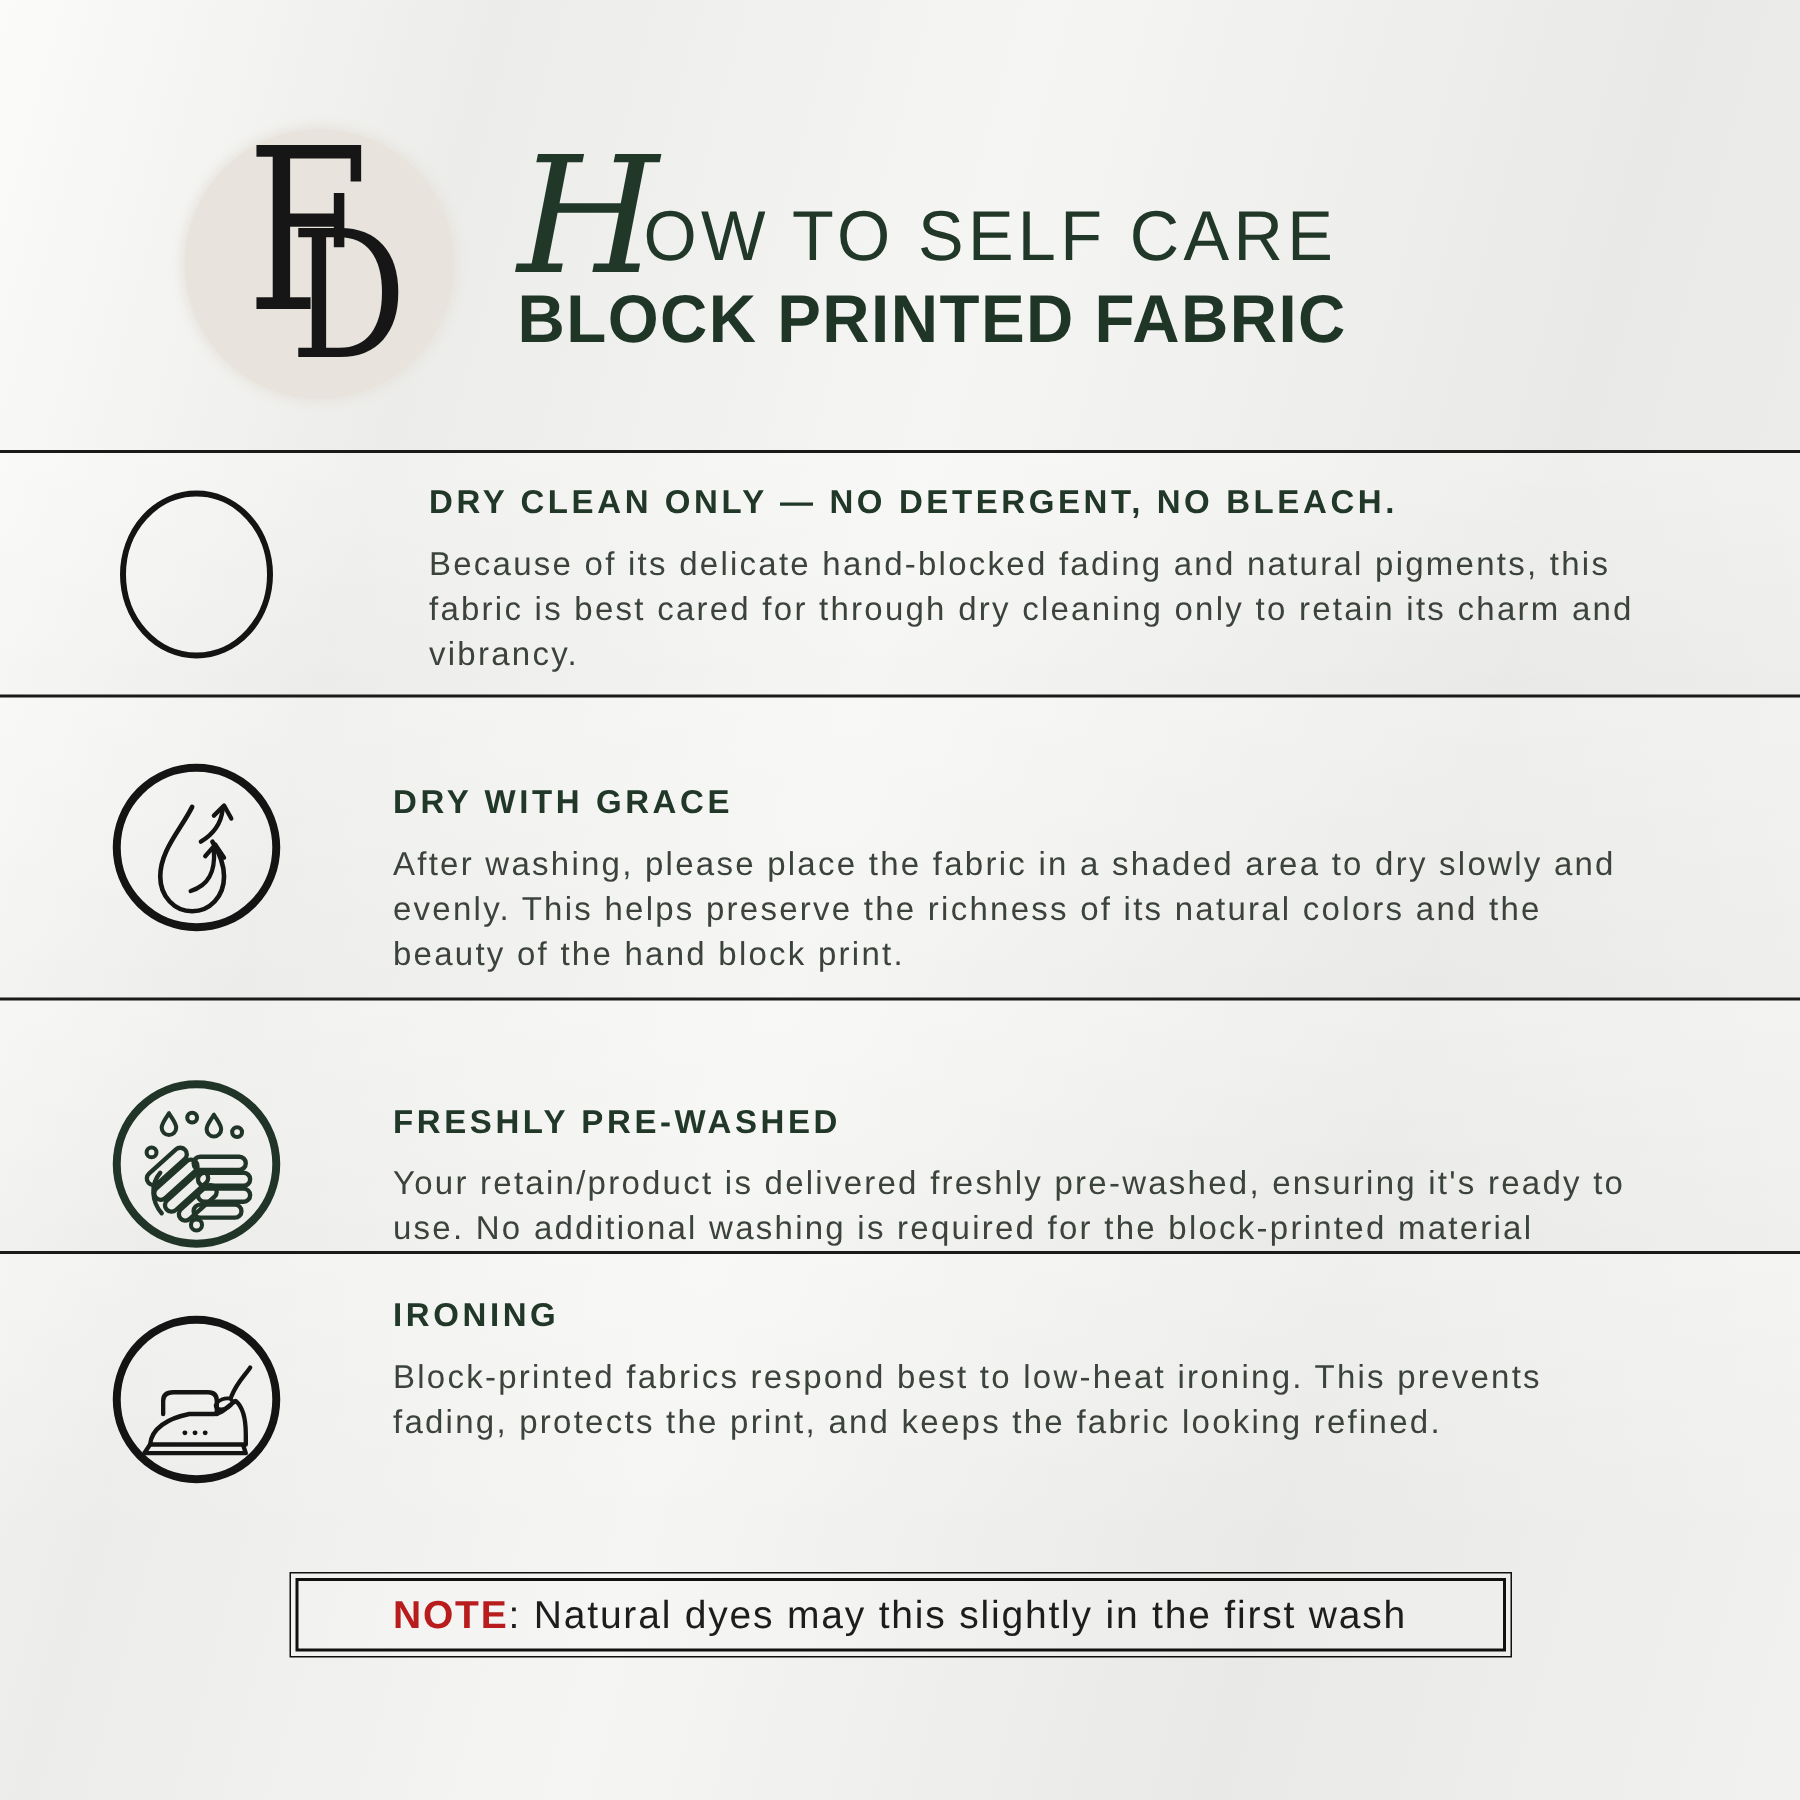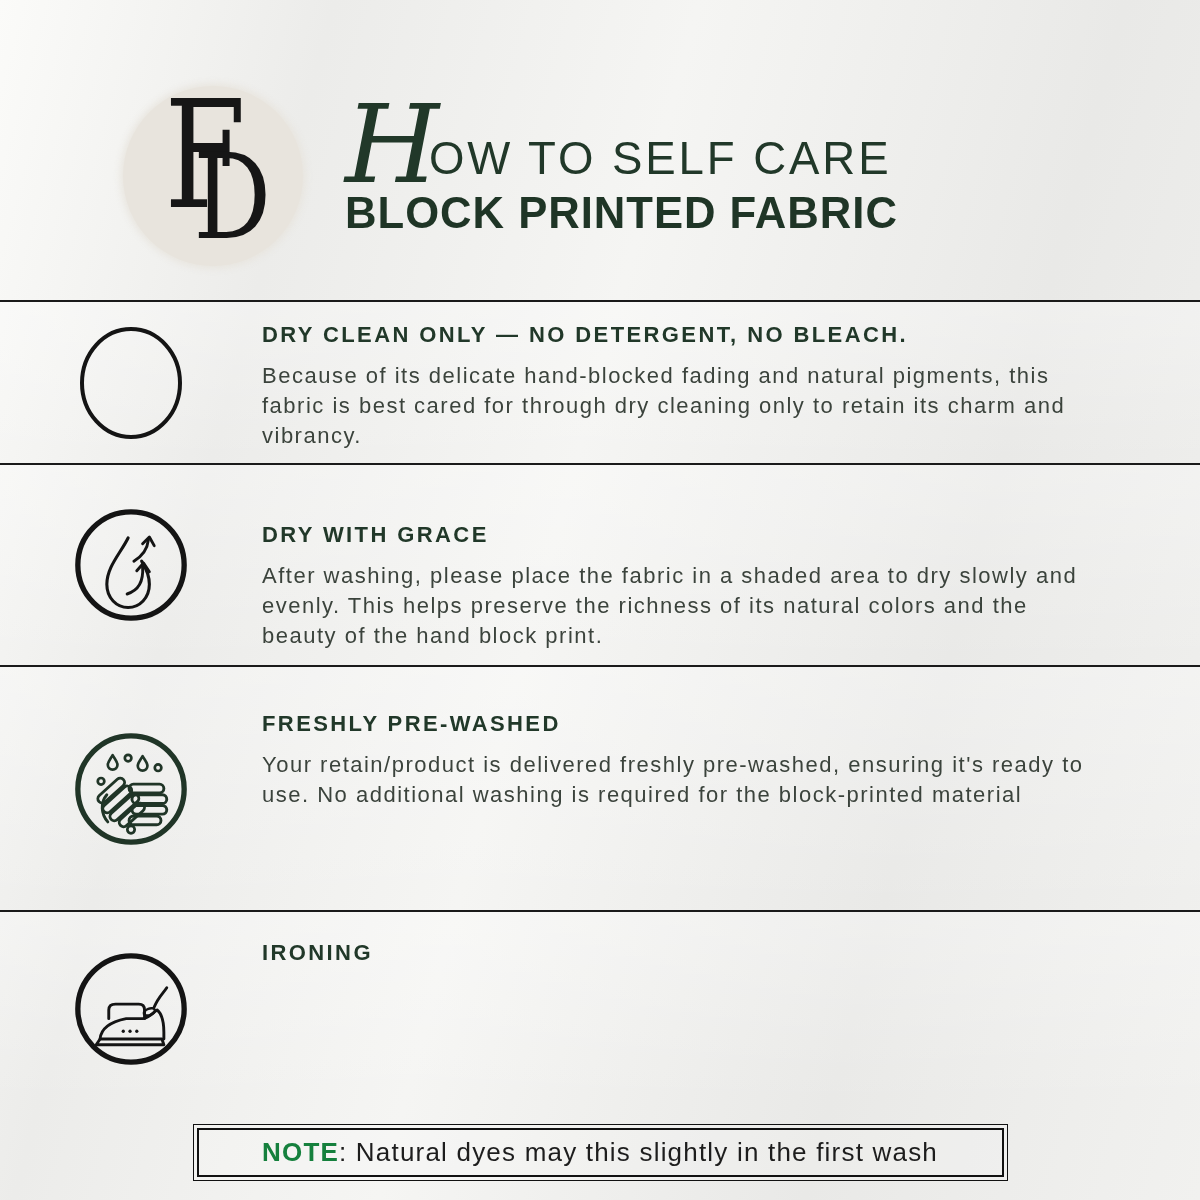--- a/index.html
+++ b/index.html
@@ -49,23 +49,23 @@
     font-size: 45px; font-weight: 700; letter-spacing: 1px; color: #1f3526;
     transform: scaleX(0.97); transform-origin: left;
   }
 
   
   .care-section {
     display: flex;
     border-top: 2px solid #1a1a1a;
     background: linear-gradient(180deg, rgba(255,255,255,0.30), rgba(255,255,255,0));
   }
-  .sec-1 { height: 163px; }
+  .sec-1 { height: 163px; gap: 24px; }
   .sec-2 { height: 202px; }
-  .sec-3 { height: 245px; }
+  .sec-3 { height: 169px; align-items: flex-end; }
   .sec-4 { height: 196px; }
   .icon-col {
     width: 262px; flex: 0 0 262px;
     display: flex; align-items: center; justify-content: center;
   }
   .icon-col svg { display: block; }
   .text-col { flex: 1; padding-right: 90px; }
   .sec-1 .text-col { padding-top: 20px; }
   .sec-2 .text-col { padding-top: 57px; }
   .sec-3 .text-col { padding-top: 44px; }
@@ -88,21 +88,21 @@
     padding: 3px;
     background: rgba(255,255,255,0.15);
   }
   .note-inner {
     border: 2.5px solid #111;
     padding: 7px 16px;
     text-align: center;
     font-size: 26px; letter-spacing: 1.2px; color: #1d1d1d;
     white-space: nowrap;
   }
-  .note-label { font-weight: 700; color: #15803d; }
+  .note-label { font-weight: 700; color: #b91c1c; }
 </style>
 </head>
 <body>
 
 <div class="header">
   <div class="logo-circle">
     <span class="logo-f">F</span>
     <span class="logo-d">D</span>
   </div>
   <div class="title-block">
@@ -196,20 +196,21 @@
         <path d="M84 58 C88 48 93 44 97 38" stroke-width="3"></path>
 
         <circle cx="52" cy="83" r="1.7" fill="#141414" stroke="none"></circle>
         <circle cx="59" cy="83" r="1.7" fill="#141414" stroke="none"></circle>
         <circle cx="66" cy="83" r="1.7" fill="#141414" stroke="none"></circle>
       </g>
     </svg>
   </div>
   <div class="text-col">
     <div class="sec-heading">IRONING</div>
+    <div class="sec-body">Block-printed fabrics respond best to low-heat ironing. This prevents fading, protects the print, and keeps the fabric looking refined.</div>
   </div>
 </div>
 
 <div class="note-outer">
   <div class="note-inner">
     <span class="note-label">NOTE</span><span>: Natural dyes may this slightly in the first wash</span>
   </div>
 </div>
 
 </body></html>

